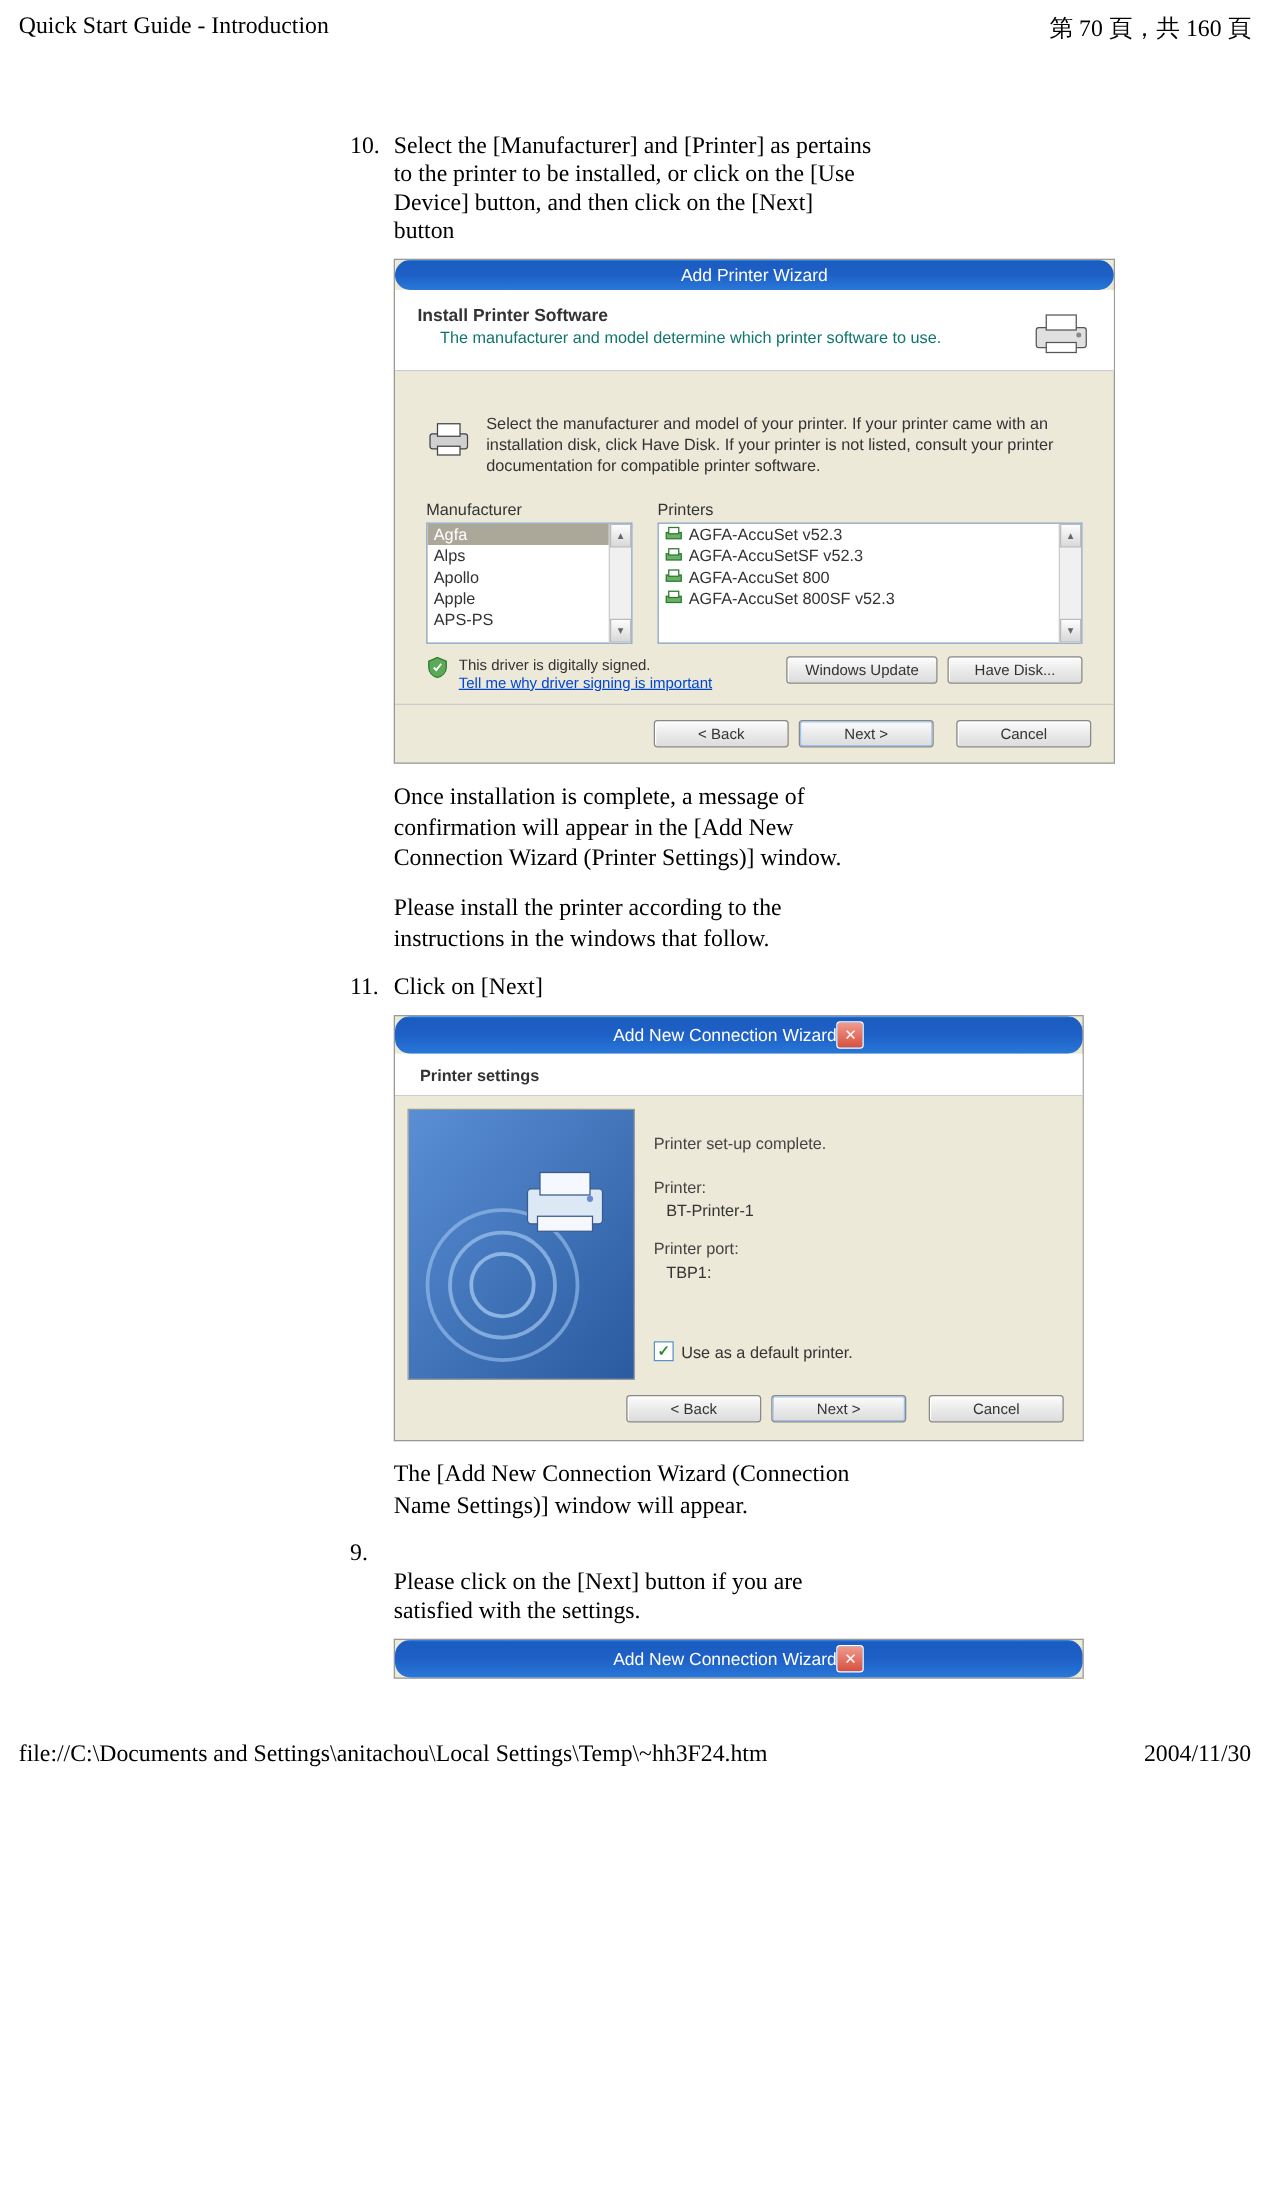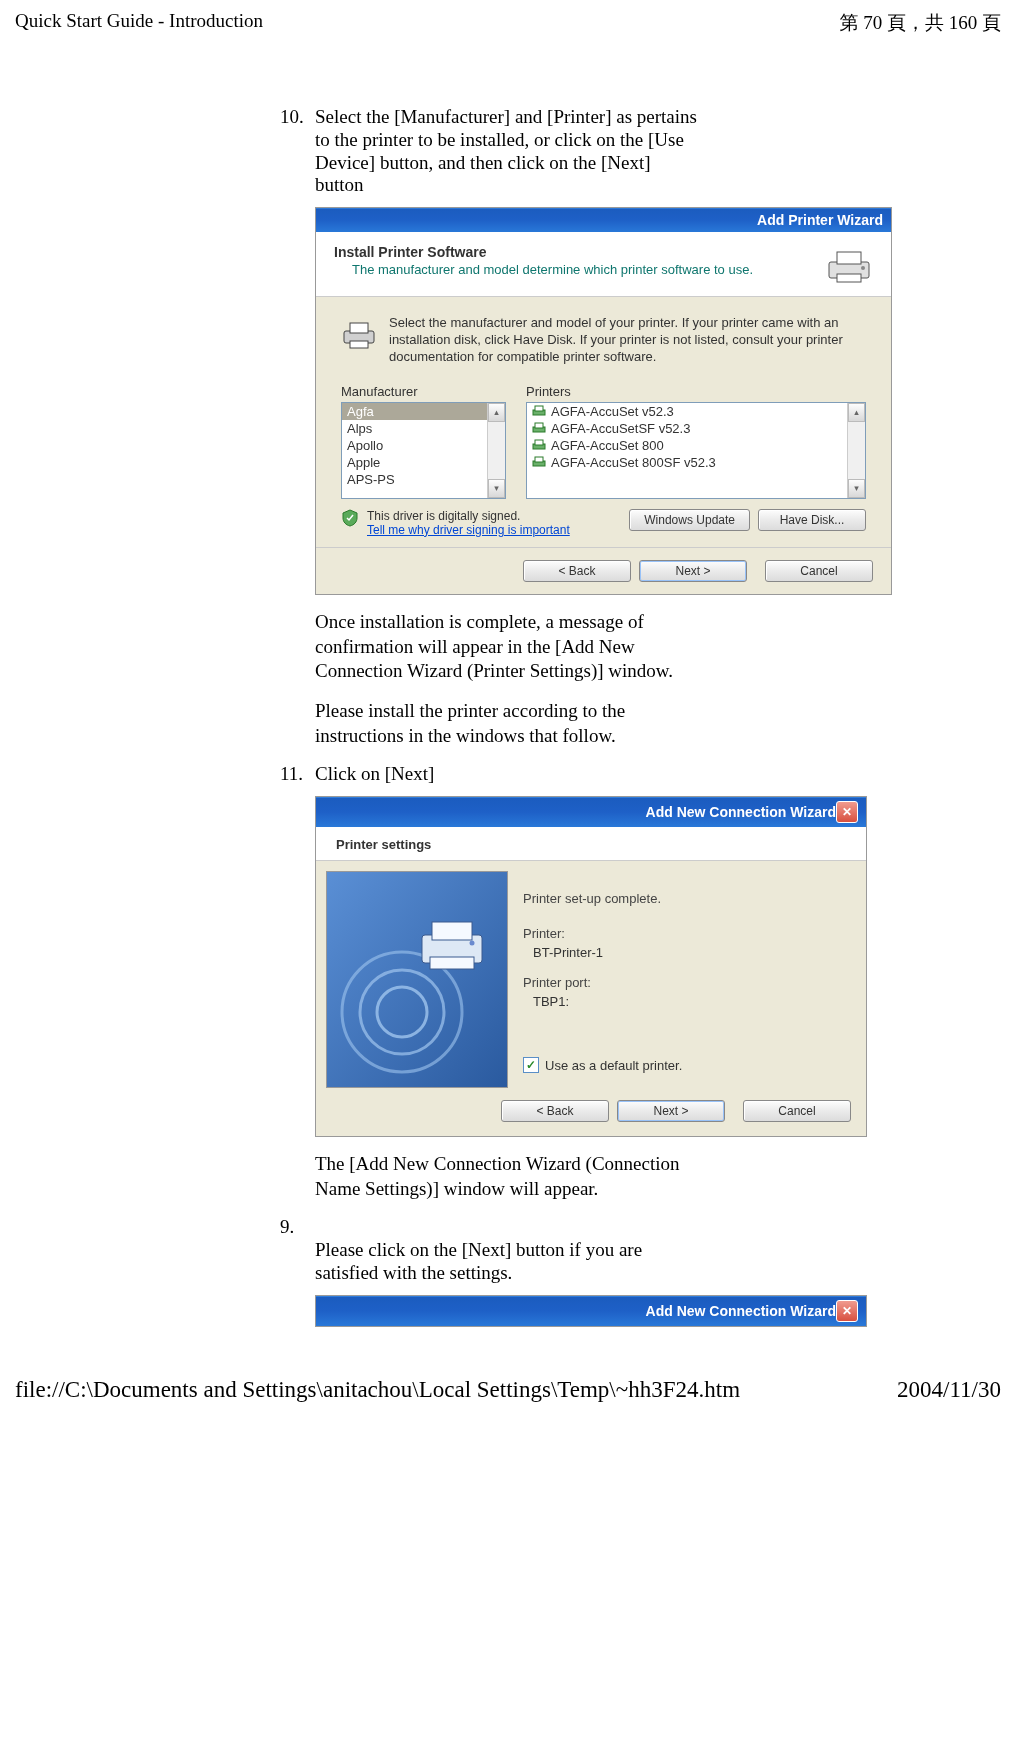--- a/index.html
+++ b/index.html
@@ -13,21 +13,21 @@
     .page-header {
       display: flex;
       justify-content: space-between;
       padding: 10px 15px;
       font-size: 19px;
     }
     .page-footer {
       display: flex;
       justify-content: space-between;
       padding: 10px 15px;
-      font-size: 23px;
+      font-size: 19px;
       position: relative;
       margin-top: 40px;
     }
     .content {
       padding: 60px 20px 0 280px;
       width: 720px;
       box-sizing: border-box;
     }
     .step {
       display: flex;
@@ -55,24 +55,25 @@
       background: #ece9d8;
       font-family: Tahoma, sans-serif;
       font-size: 13px;
       color: #333;
     }
     .dialog-titlebar {
       background: linear-gradient(to bottom, #3a8de8, #1b5cbf 5%, #1e60c7 50%, #2978d8);
       color: white;
       padding: 4px 8px;
       font-size: 14px;
-      font-weight: bold;
-      display: flex;
-      justify-content: flex-end;
+      font-weight: normal;
+      display: flex;
+      justify-content: center;
       align-items: center;
+      border-radius: 12px;
     }
     .dialog-close {
       width: 20px;
       height: 20px;
       background: linear-gradient(to bottom, #f09b8f, #d8503f);
       border: 1px solid #fff;
       border-radius: 3px;
       display: flex;
       align-items: center;
       justify-content: center;
@@ -108,20 +109,21 @@
       height: 42px;
       flex-shrink: 0;
     }
     .wizard-body {
       padding: 18px 25px 10px 25px;
     }
     .printer-row {
       display: flex;
       align-items: flex-start;
       gap: 12px;
+      margin-top: 16px;
     }
     .printer-small-icon {
       width: 36px;
       height: 36px;
       flex-shrink: 0;
       margin-top: 2px;
     }
     .printer-desc {
       font-size: 13px;
       color: #333;

